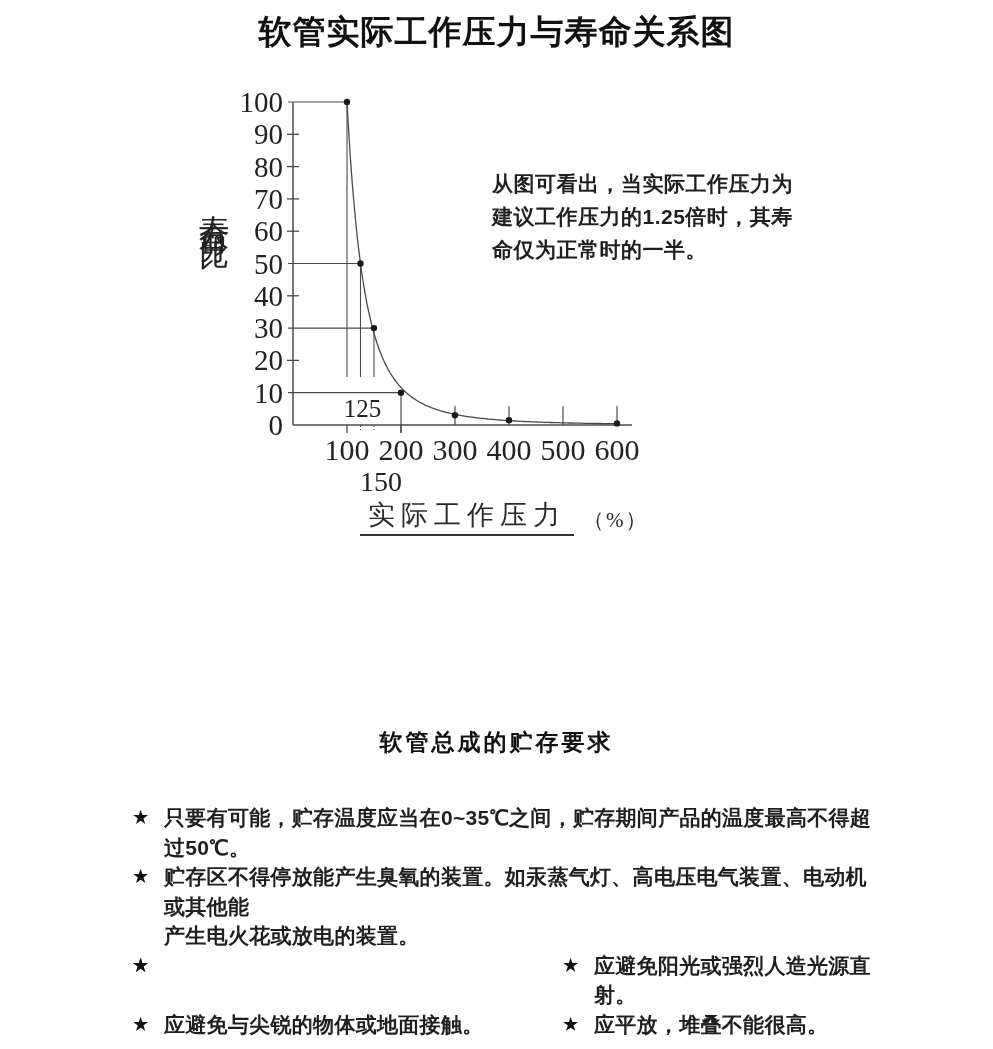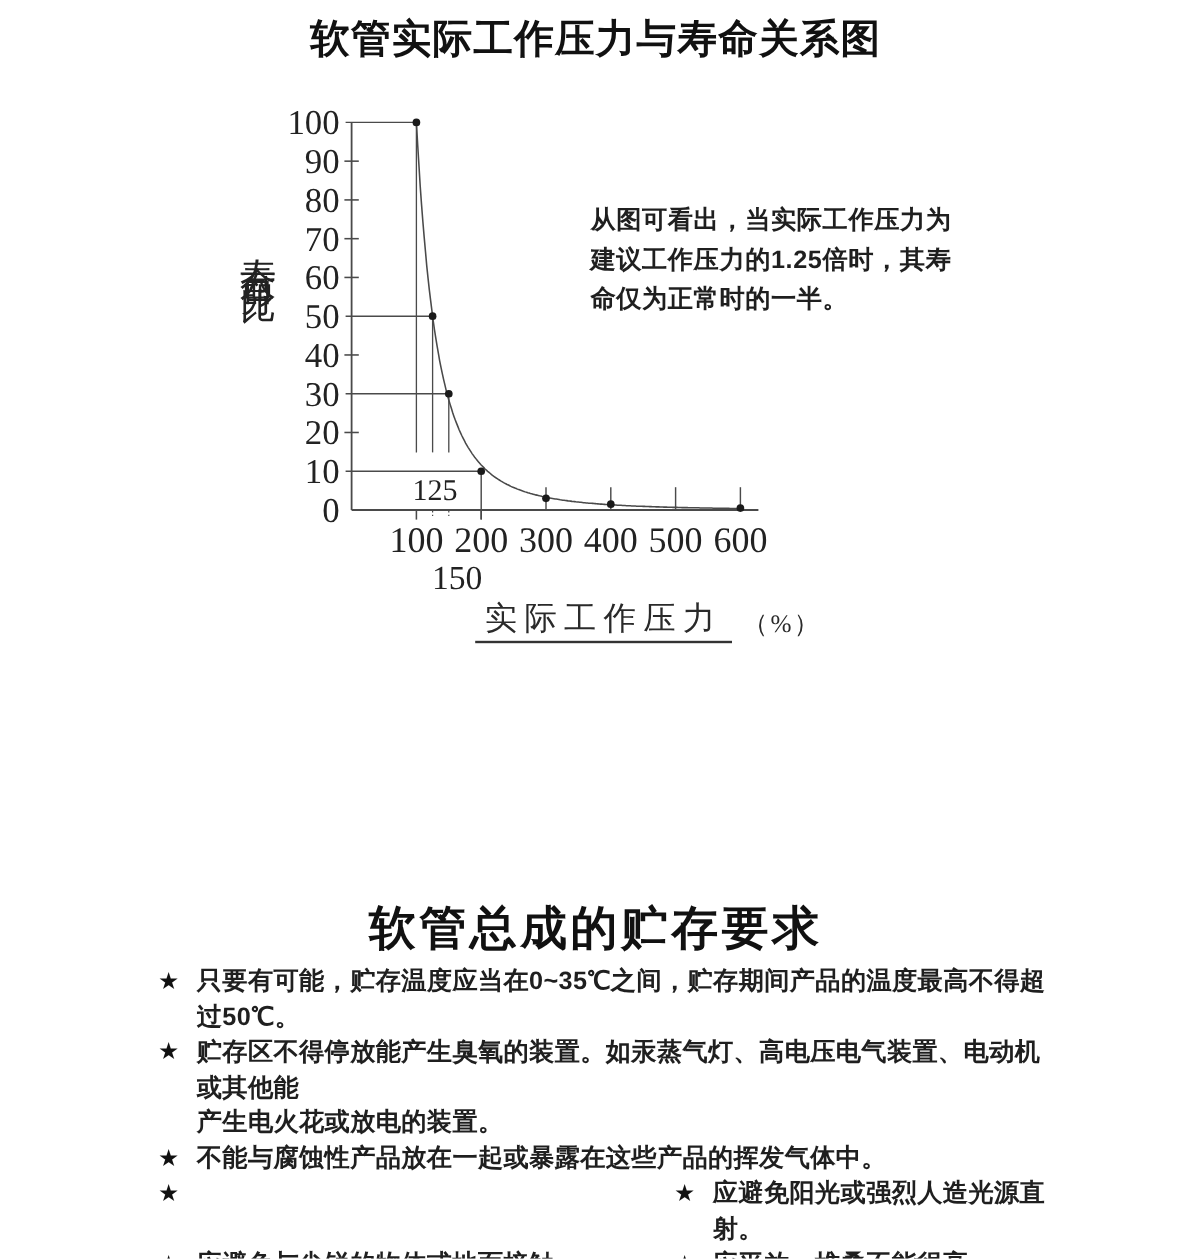--- a/index.html
+++ b/index.html
@@ -1,30 +1,30 @@
 <!DOCTYPE html>
 <html><head>
 <meta charset="utf-8">
 <style>
   html,body{margin:0;padding:0;background:#fff;}
   .page{position:relative;width:993px;height:1049px;background:#fff;overflow:hidden;
         font-family:"Liberation Sans",sans-serif;color:#1f1f1f;}
   .title{position:absolute;left:0;right:0;text-align:center;margin:0;color:#111;
          font-family:"Liberation Sans",sans-serif;font-weight:900;}
   .t1{top:10px;font-size:33px;letter-spacing:1px;}
-  .t2{top:747px;font-size:39px;letter-spacing:3px;}
+  .t2{top:727px;font-size:23px;letter-spacing:3px;}
   .chart-svg{position:absolute;left:160px;top:80px;}
   .chart-svg text{font-family:"Liberation Serif",serif;}
   .ylabel{position:absolute;left:193px;top:192px;writing-mode:vertical-rl;
           font-family:"Liberation Serif",serif;font-size:30px;letter-spacing:6px;color:#222;}
   .annotation{position:absolute;left:492px;top:167px;width:410px;
               font-size:21px;line-height:33px;font-weight:600;letter-spacing:0.5px;
               white-space:pre-line;color:#1f1f1f;}
   .fraction{position:absolute;left:360px;top:496px;display:flex;align-items:center;gap:9px;
-            font-family:"Liberation Serif",serif;color:#2a2a2a;margin-left:36px;}
+            font-family:"Liberation Serif",serif;color:#2a2a2a;}
   .frac-num,.frac-den{font-size:27px;letter-spacing:6px;padding:1px 8px;text-align:center;}
   .frac-num{border-bottom:2px solid #333;}
   .frac-unit{font-size:21px;letter-spacing:2px;margin-top:8px;}
   .storage{position:absolute;left:133px;top:803px;width:748px;
            font-size:21px;line-height:29.5px;font-weight:600;letter-spacing:0.3px;color:#1f1f1f;}
   .row{position:relative;padding-left:31px;}
   .row .star,.cell .star{position:absolute;left:0;top:0;font-size:17px;color:#111;}
   .txt{white-space:pre-line;}
   .cols{display:grid;grid-template-columns:430px 1fr;padding-left:0;}
   .cell{position:relative;padding-left:31px;}
@@ -113,21 +113,20 @@
     </div>
 
     <div class="row">
       <span class="star">★</span>
       <span class="txt">贮存区不得停放能产生臭氧的装置。如汞蒸气灯、高电压电气装置、电动机或其他能
 产生电火花或放电的装置。</span>
     </div>
 
     <div class="row">
       <span class="star">★</span>
-      <span class="txt">不能与腐蚀性产品放在一起或暴露在这些产品的挥发气体中。</span>
     </div>
 
     <div class="row cols">
       <div class="cell">
         <span class="star">★</span>
       </div>
       <div class="cell">
         <span class="star">★</span>
         <span class="txt">应避免阳光或强烈人造光源直射。</span>
       </div>

